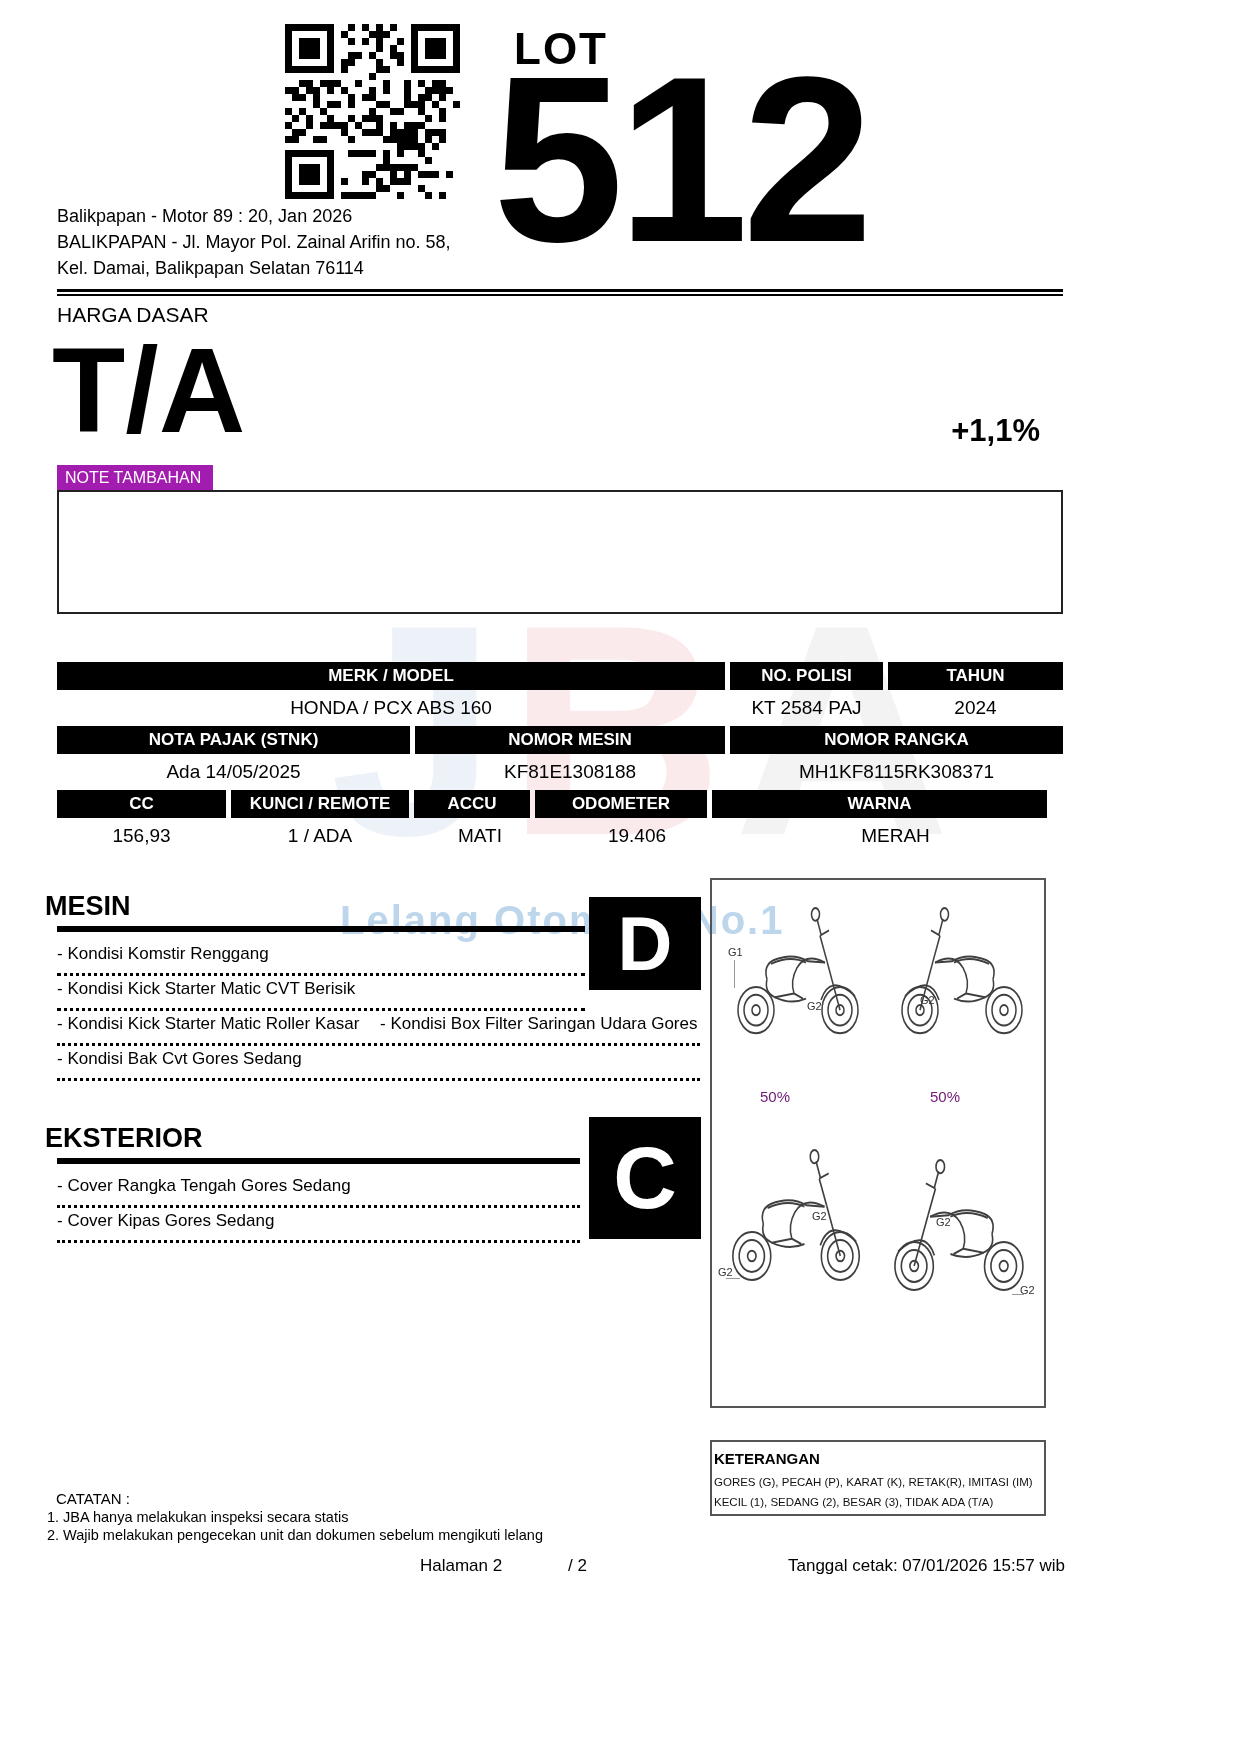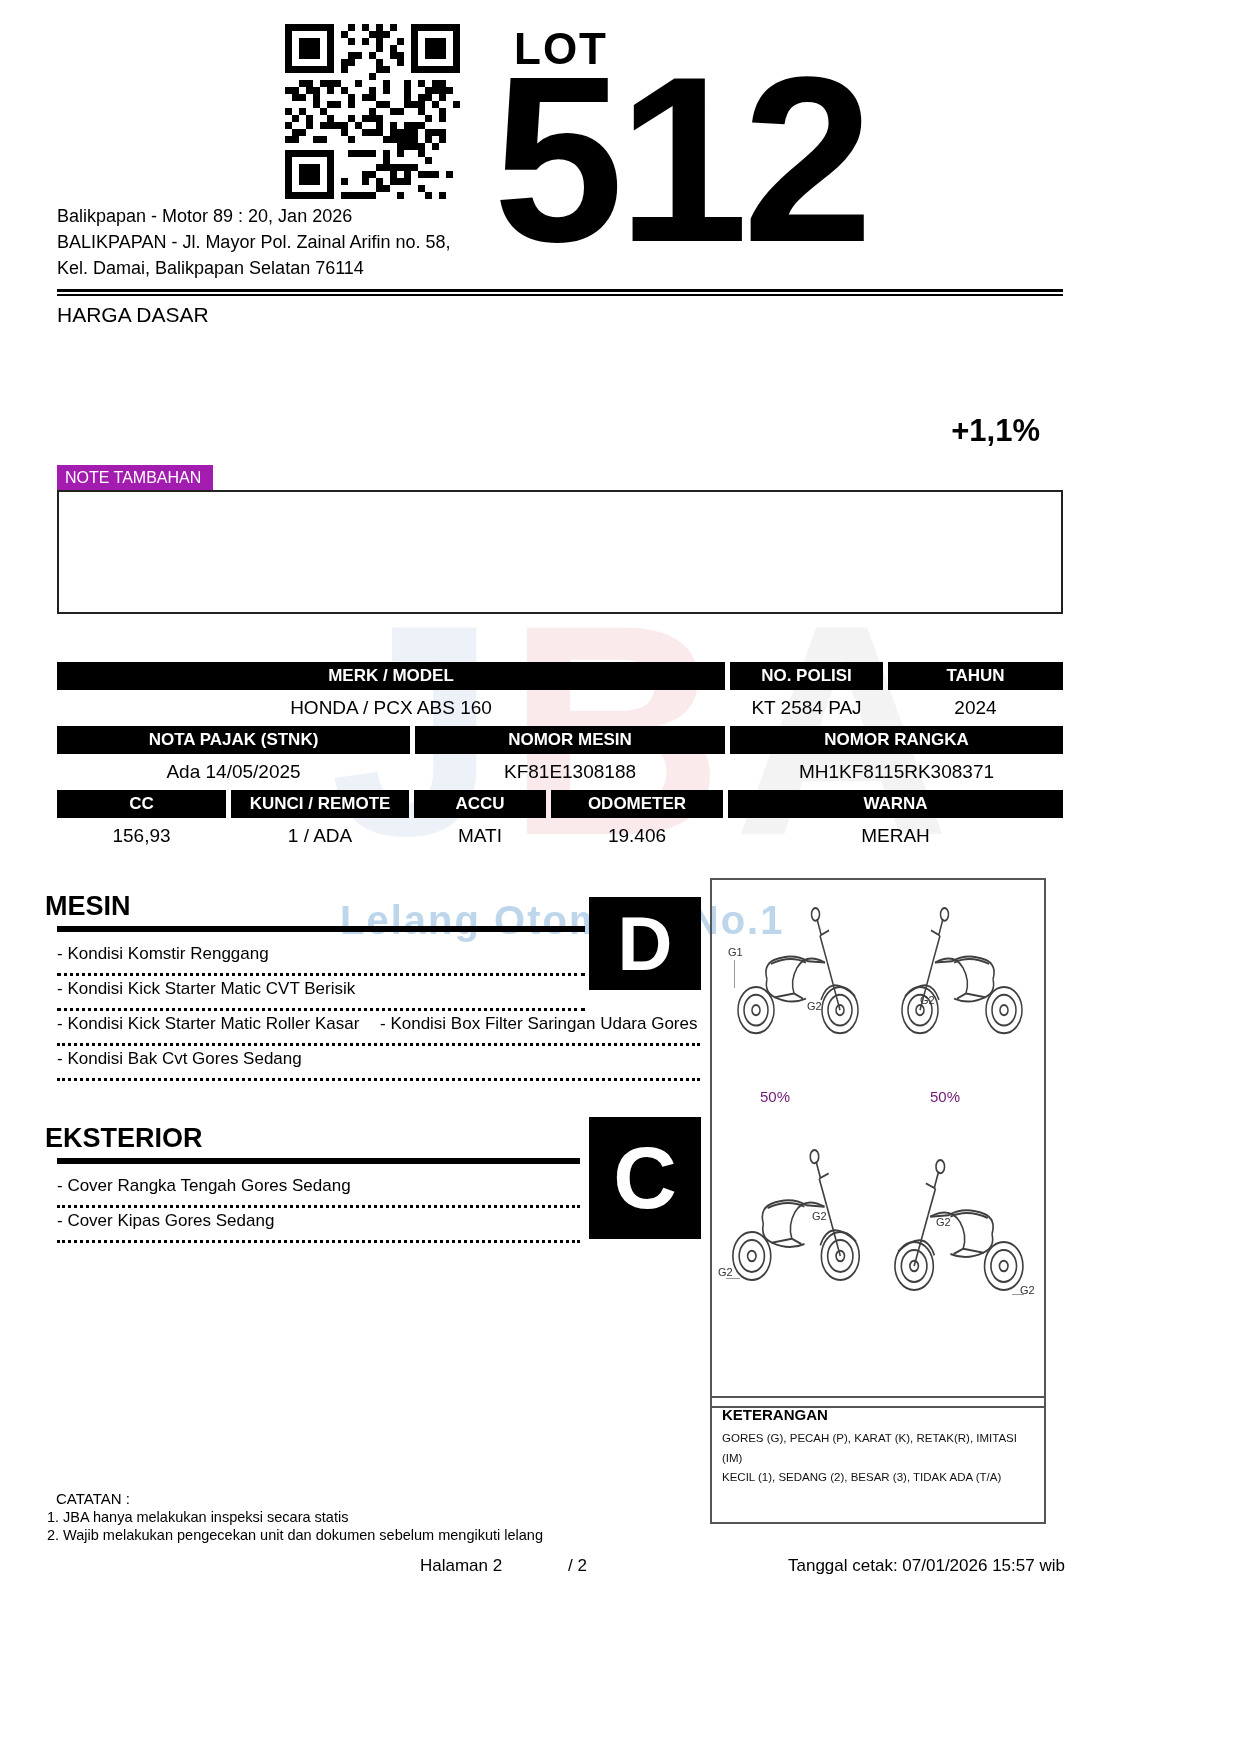--- a/index.html
+++ b/index.html
@@ -36,21 +36,21 @@
   .td { font-size:19px; text-align:center; height:36px; line-height:36px; }
 
   
   .sec-title { position:absolute; left:45px; font-size:27px; font-weight:bold; }
   .sec-rule { position:absolute; left:57px; height:6px; background:#000; }
   .grade-box { position:absolute; left:589px; width:112px; background:#000; color:#fff; display:flex; align-items:center; justify-content:center; font-weight:bold; }
   .insp-row { position:absolute; left:57px; border-bottom:3px dotted #000; padding-bottom:9px; font-size:17px; white-space:nowrap; }
 
   
   .diagram-box { position:absolute; left:710px; top:878px; width:336px; height:530px; border:2px solid #555; }
-  .ket-box { position:absolute; left:710px; top:1396px; width:336px; height:128px; border:2px solid #555; padding:8px 10px; }
+  .ket-box { position:absolute; left:710px; top:1440px; width:336px; height:76px; border:2px solid #555; padding:8px 2px; }
   .ket-title { font-size:15px; font-weight:bold; margin-bottom:6px; }
   .ket-line { font-size:11.5px; line-height:1.7; color:#111; }
   .glabel { position:absolute; font-size:11px; color:#333; }
   .pctlabel { position:absolute; font-size:15px; color:#701a75; }
   .annoline { position:absolute; background:#999; }
 
   
   .catatan-title { position:absolute; left:35px; top:1490px; font-size:15px;margin-left:21px; }
   .catatan-item { position:absolute; left:47px; font-size:14.5px; }
   .footer-text { position:absolute; font-size:17px; }
@@ -252,20 +252,21 @@
   <div class="lot-label">LOT</div>
   <div class="lot-number">512</div>
   <div class="addr">
     <div>Balikpapan - Motor 89 : 20, Jan 2026</div>
     <div>BALIKPAPAN - Jl. Mayor Pol. Zainal Arifin no. 58,</div>
     <div>Kel. Damai, Balikpapan Selatan 76114</div>
   </div>
   <div class="rule-double"></div>
 
   <div class="harga-label">HARGA DASAR</div>
+  <div class="harga-value">T/A</div>
   <div class="pct">+1,1%</div>
 
   <div class="note-bar">NOTE TAMBAHAN</div>
   <div class="note-box"></div>
 
   <div class="tbl">
     <div class="trow">
       <div class="th" style="width:668px">MERK / MODEL</div>
       <div class="th" style="width:153px">NO. POLISI</div>
       <div class="th" style="width:175px">TAHUN</div>
@@ -281,21 +282,21 @@
       <div class="th" style="width:333px">NOMOR RANGKA</div>
     </div>
     <div class="trow">
       <div class="td" style="width:353px">Ada 14/05/2025</div>
       <div class="td" style="width:310px">KF81E1308188</div>
       <div class="td" style="width:333px">MH1KF8115RK308371</div>
     </div>
     <div class="trow">
       <div class="th" style="width:169px">CC</div>
       <div class="th" style="width:178px">KUNCI / REMOTE</div>
-      <div class="th" style="width:132px">ACCU</div>
+      <div class="th" style="width:116px">ACCU</div>
       <div class="th" style="width:172px">ODOMETER</div>
       <div class="th" style="width:335px">WARNA</div>
     </div>
     <div class="trow">
       <div class="td" style="width:169px">156,93</div>
       <div class="td" style="width:178px">1 / ADA</div>
       <div class="td" style="width:132px">MATI</div>
       <div class="td" style="width:172px">19.406</div>
       <div class="td" style="width:335px">MERAH</div>
     </div>

